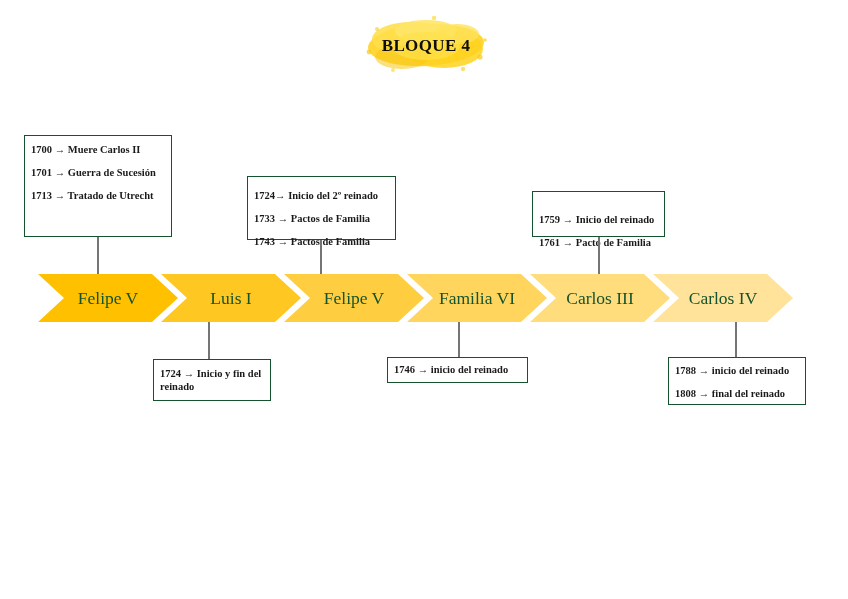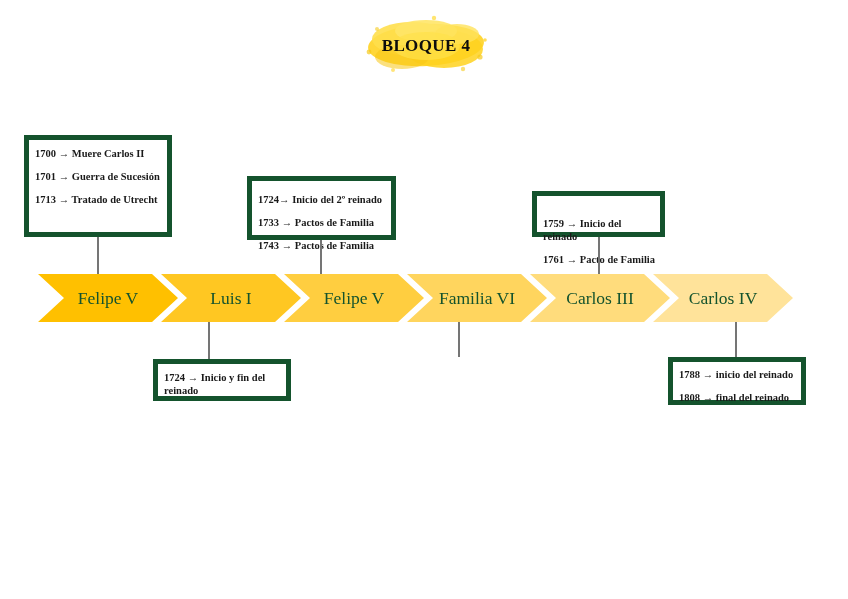--- a/index.html
+++ b/index.html
@@ -9,29 +9,29 @@
   }
   
   .splash{position:absolute;left:362px;top:12px;width:128px;height:66px;}
   .title{
     position:absolute;left:362px;top:36px;width:128px;text-align:center;
     font-size:17px;font-weight:bold;color:#0d0d0d;letter-spacing:.4px;
   }
   
   .callout{
     position:absolute;box-sizing:border-box;background:#fff;
-    border:5px solid #14532d;padding:7px 4px 2px 6px;
+    border:1px solid #14532d;padding:7px 4px 2px 6px;
     font-size:10.5px;font-weight:600;color:#1a1a1a;line-height:13px;
   }
   .callout .line{margin:0 0 10px 0;}
   .callout .line:last-child{margin-bottom:0;}
   .box-a1{left:24px;top:135px;width:148px;height:102px;}
   .box-a2{left:247px;top:176px;width:149px;height:64px;padding-top:12px;}
   .box-a3{left:532px;top:191px;width:133px;height:46px;padding-top:21px;}
-  .box-b1{left:153px;top:359px;width:138px;height:42px;}
+  .box-b1{left:153px;top:359px;width:118px;height:42px;}
   .box-b2{left:387px;top:357px;width:141px;height:26px;padding-top:5px;}
   .box-b3{left:668px;top:357px;width:138px;height:48px;padding-top:6px;}
   
   .conn{position:absolute;width:1.5px;background:#757575;}
   .c-a1{left:97px;top:237px;height:37px;}
   .c-a2{left:320px;top:240px;height:34px;}
   .c-a3{left:598px;top:237px;height:37px;}
   .c-b1{left:208px;top:322px;height:37px;}
   .c-b2{left:458px;top:322px;height:35px;}
   .c-b3{left:735px;top:322px;height:35px;}
@@ -79,20 +79,23 @@
     <div class="line">1743 → Pactos de Familia</div>
   </div>
   <div class="callout box-a3">
     <div class="line">1759 → Inicio del reinado</div>
     <div class="line">1761 → Pacto de Familia</div>
   </div>
 
   <div class="callout box-b1">
     <div class="line">1724 → Inicio y fin del reinado</div>
   </div>
+  <div class="callout box-b2">
+    <div class="line">1746 → inicio del reinado</div>
+  </div>
   <div class="callout box-b3">
     <div class="line">1788 → inicio del reinado</div>
     <div class="line">1808 → final del reinado</div>
   </div>
 
   <div class="conn c-a1"></div>
   <div class="conn c-a2"></div>
   <div class="conn c-a3"></div>
   <div class="conn c-b1"></div>
   <div class="conn c-b2"></div>

